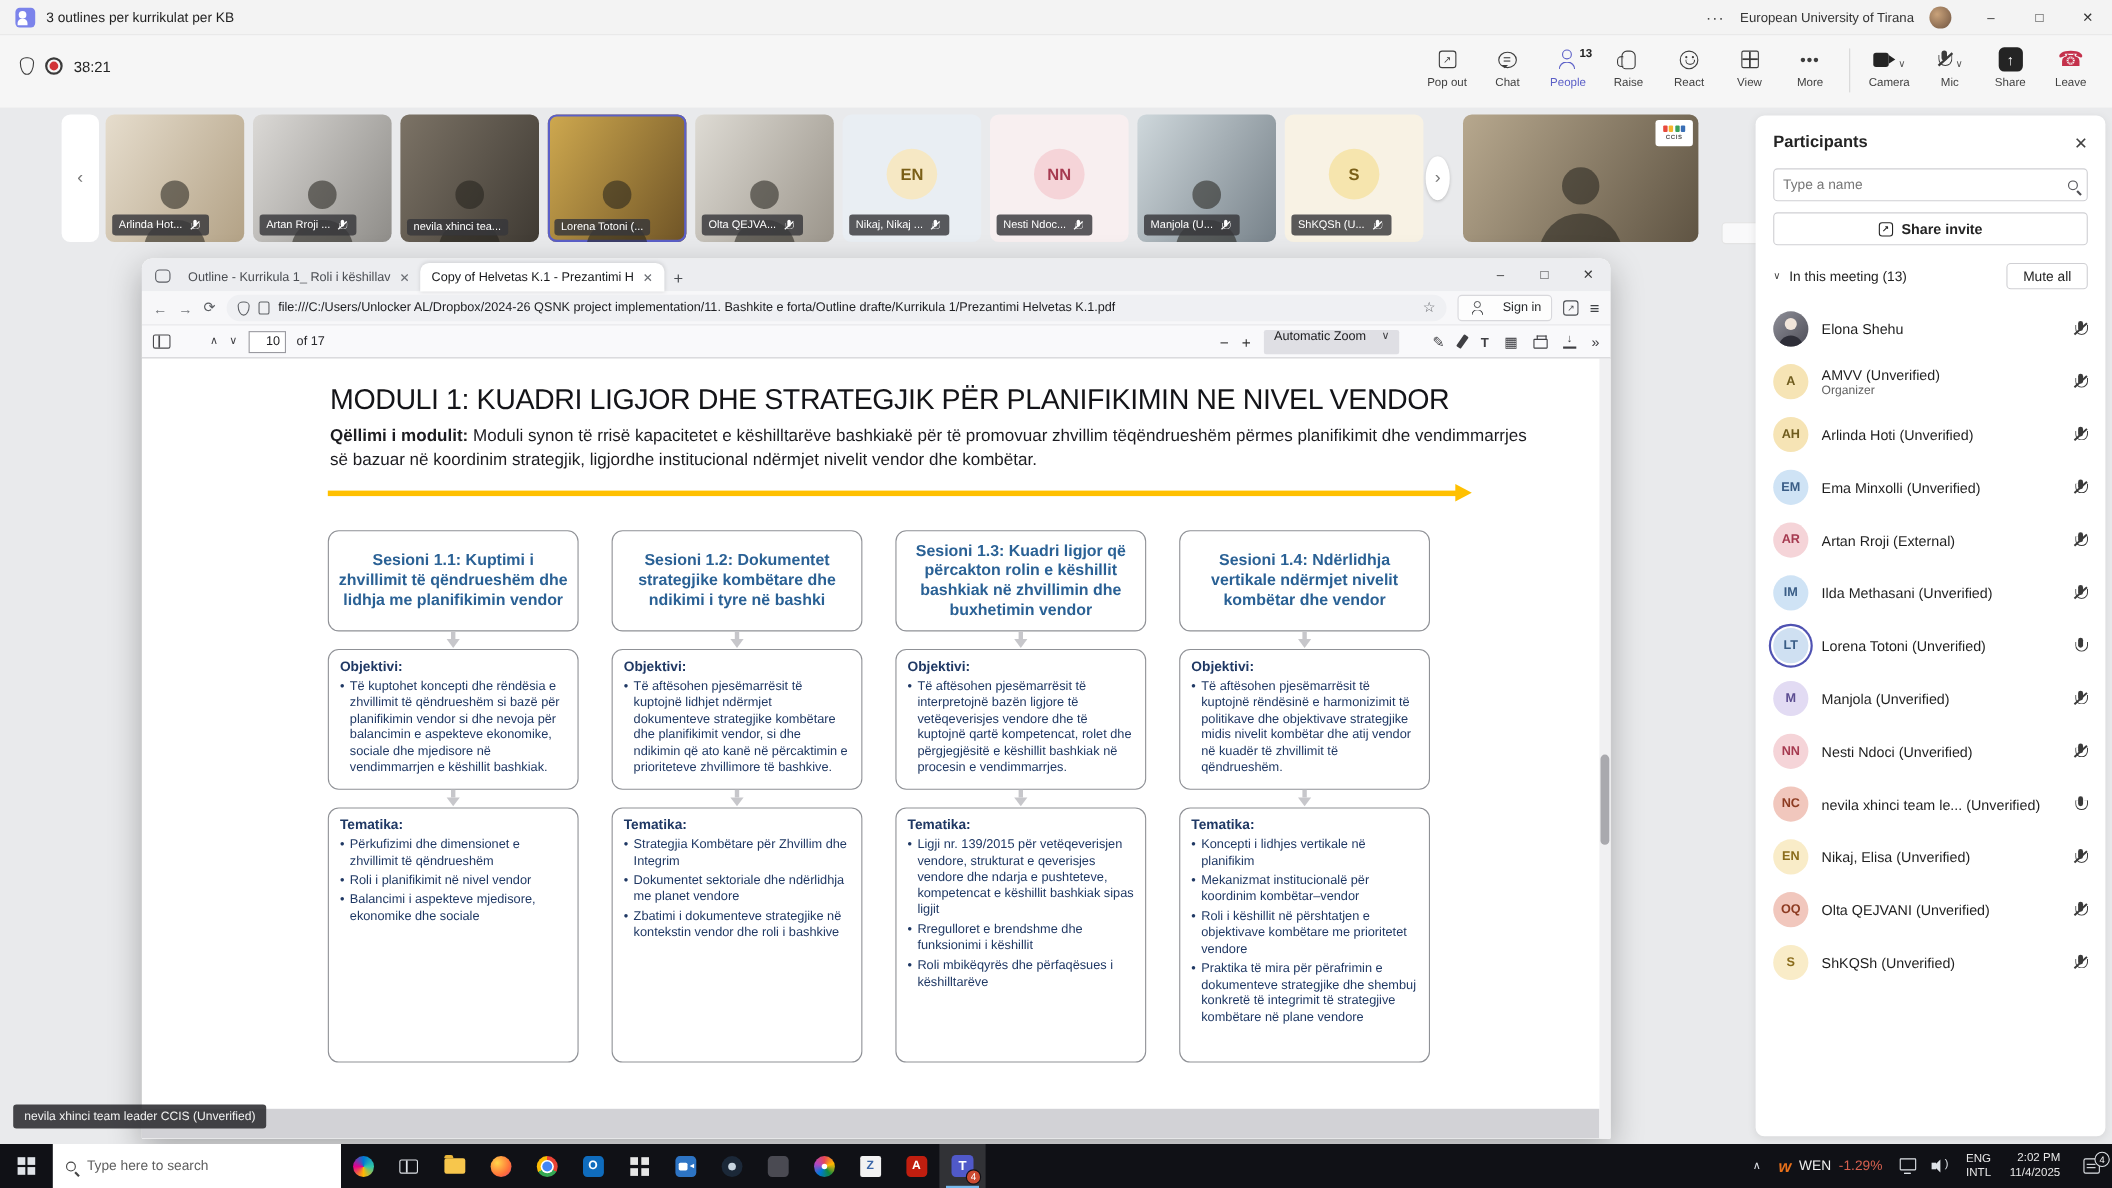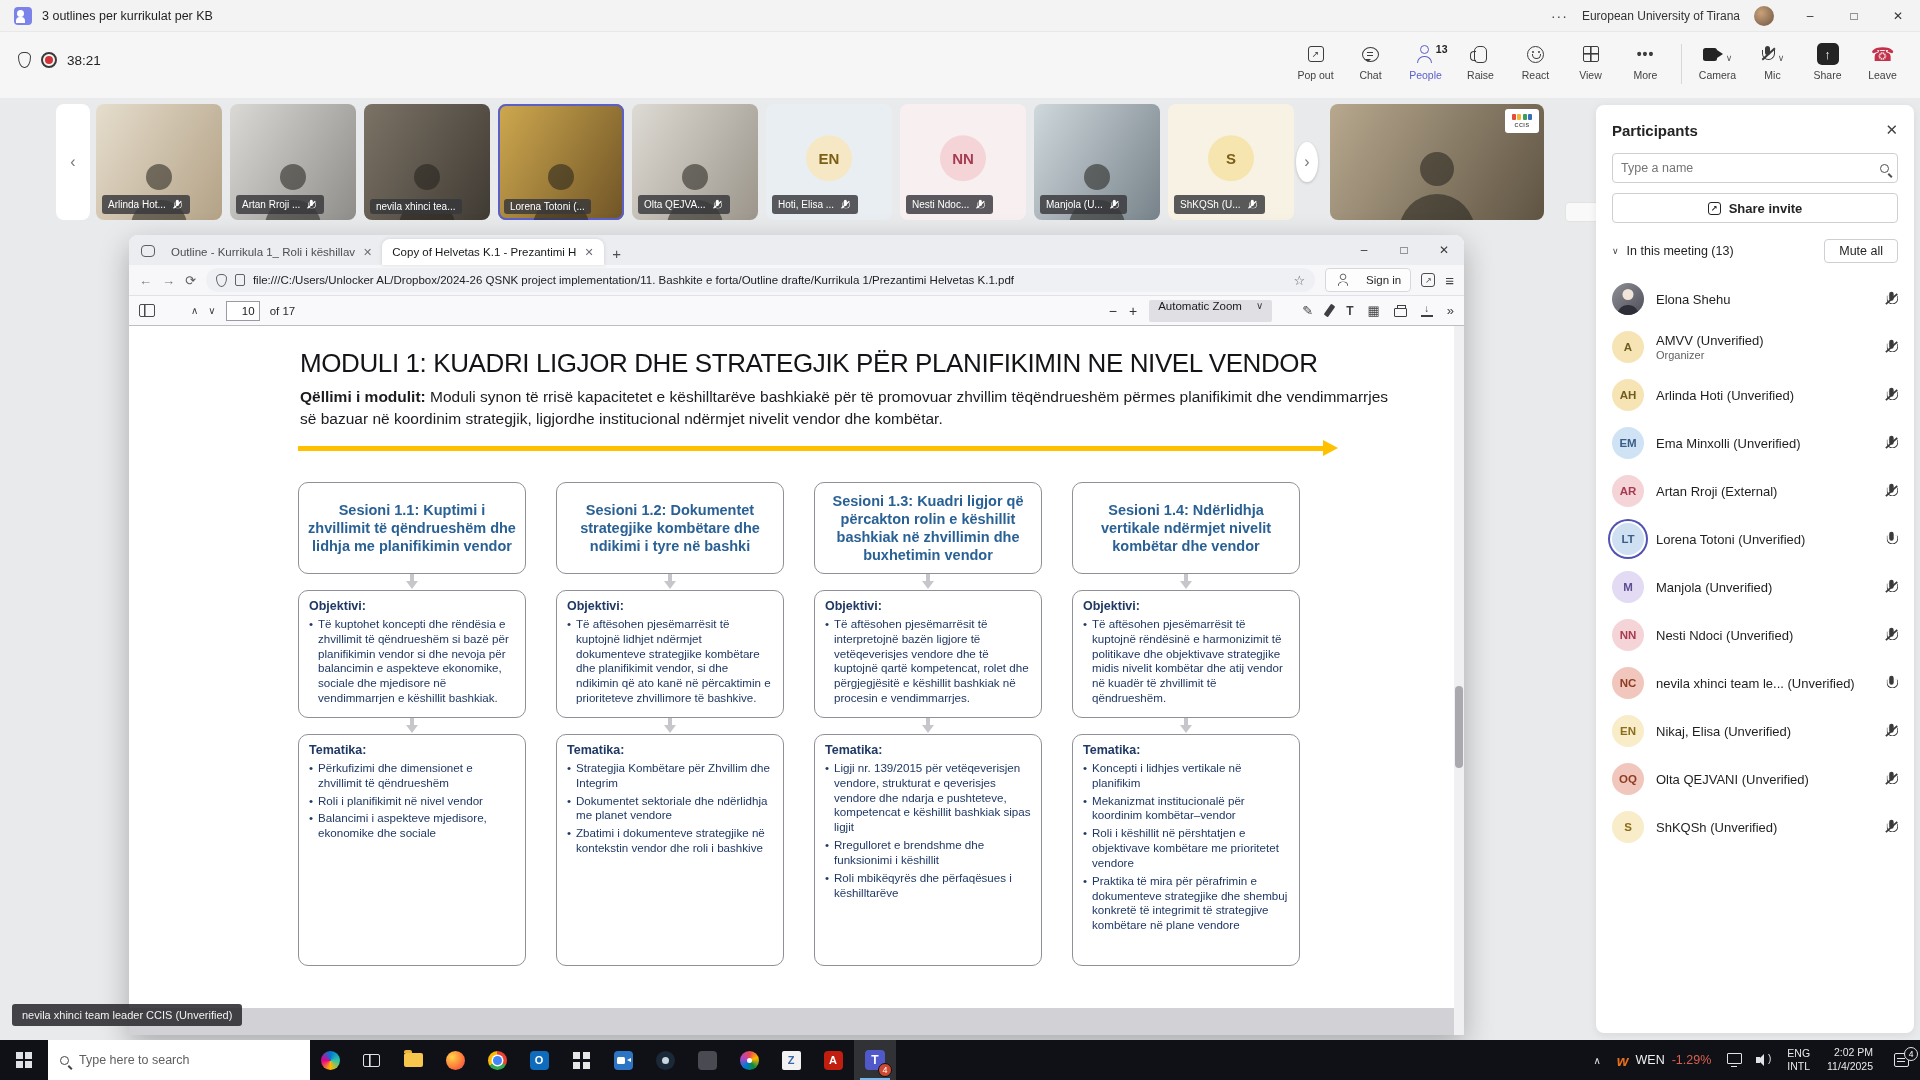--- a/index.html
+++ b/index.html
@@ -166,21 +166,21 @@
   .blist li::before{content:"•";position:absolute;left:0;top:0}
   .conn{height:16px;position:relative;width:12px}
   .conn::before{content:"";position:absolute;left:4px;top:0;width:4px;height:7px;background:#c7c7cb}
   .conn::after{content:"";position:absolute;left:0;top:7px;border-top:8px solid #c7c7cb;border-left:6px solid transparent;border-right:6px solid transparent}
 
   
   .ptooltip{position:absolute;left:12px;top:906px;height:22px;background:rgba(43,43,48,.88);border-radius:3px;display:flex;align-items:center;padding:0 10px;font-size:11px;color:#f2f2f2;z-index:5;white-space:nowrap}
 
   
   .panel{position:absolute;left:1596px;top:7px;width:318px;height:928px;background:#fff;border-radius:8px;box-shadow:0 2px 8px rgba(0,0,0,.08);padding:16px 16px 0}
-  .phead{display:flex;align-items:center;justify-content:space-between}
+  .phead{display:flex;justify-content:space-between}
   .ptitle{font-size:15px;font-weight:bold;color:#242424}
   .pclose{font-size:15px;color:#424242;cursor:pointer}
   .psearch{margin-top:14px;height:30px;border:1px solid #cfcfd3;border-radius:4px;display:flex;align-items:center;padding:0 8px}
   .psearch input{border:none;outline:none;flex:1;font-size:12.5px;color:#242424;font-family:inherit}
   .psearch input::placeholder{color:#767676}
   .mag{width:9px;height:9px;border:1.6px solid #4f4f54;border-radius:50%;position:relative;flex:none}
   .mag::after{content:"";position:absolute;left:8px;top:8px;width:5px;height:1.6px;background:#4f4f54;transform:rotate(45deg);transform-origin:0 0}
   .invite{margin-top:10px;height:30px;border:1px solid #cfcfd3;border-radius:4px;display:flex;align-items:center;justify-content:center;gap:8px;font-size:13px;font-weight:bold;color:#242424;cursor:pointer}
   .invic{width:13px;height:13px;border:1.5px solid #242424;border-radius:3px;font-size:8px;display:flex;align-items:center;justify-content:center}
   .secrow{margin-top:16px;display:flex;align-items:center}
@@ -408,21 +408,21 @@
             <i class="mic muted">
               <span class="slash"></span>
             </i>
           </div>
         </div>
 
         <div class="tile" style="background: rgb(233, 238, 243);">
 
           <div class="init-circle" style="background: rgb(246, 232, 196); color: rgb(122, 95, 23);">EN</div>
           <div class="chip">
-            <span class="nm">Hoti, Elisa ...</span>
+            <span class="nm">Nikaj, Nikaj ...</span>
             <i class="mic muted">
               <span class="slash"></span>
             </i>
           </div>
         </div>
 
         <div class="tile" style="background: rgb(248, 239, 240);">
 
           <div class="init-circle" style="background: rgb(245, 212, 216); color: rgb(166, 58, 80);">NN</div>
           <div class="chip">
@@ -729,20 +729,33 @@
             </div>
             <div class="pinfo">
               <div class="pname">Artan Rroji (External)</div>
 
             </div>
             <i class="mic muted">
               <span class="slash"></span>
             </i>
           </div>
 
+          <div class="prow">
+            <div class="pav" style="background: rgb(207, 227, 245); color: rgb(58, 93, 134);">
+              <span>IM</span>
+
+            </div>
+            <div class="pinfo">
+              <div class="pname">Ilda Methasani (Unverified)</div>
+
+            </div>
+            <i class="mic muted">
+              <span class="slash"></span>
+            </i>
+          </div>
 
           <div class="prow speaking">
             <div class="pav" style="background: rgb(207, 224, 242); color: rgb(58, 93, 134);">
               <span>LT</span>
 
             </div>
             <div class="pinfo">
               <div class="pname">Lorena Totoni (Unverified)</div>
 
             </div>

